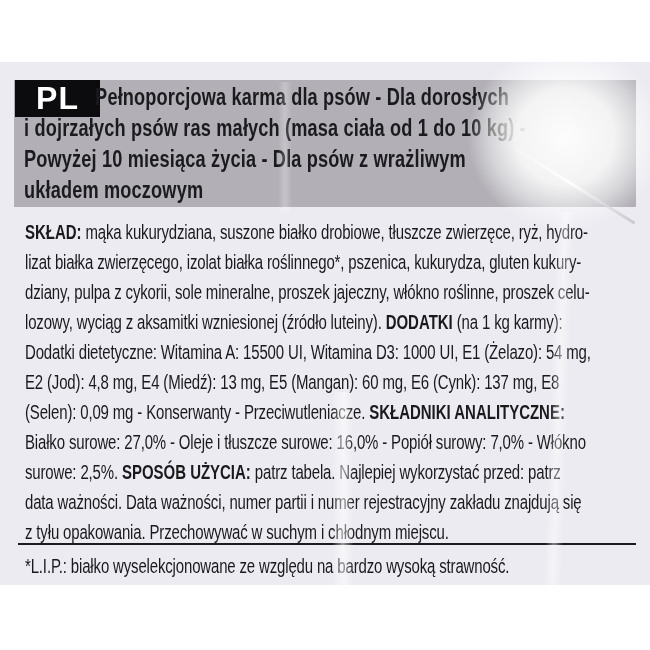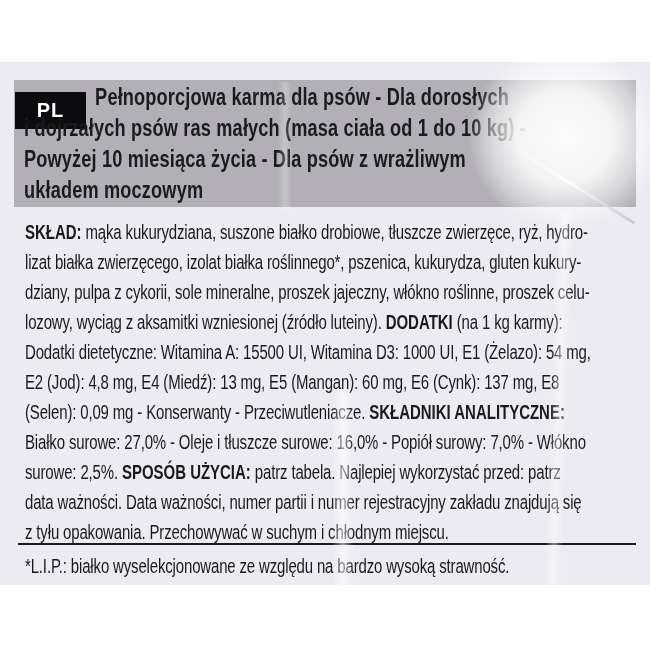--- a/index.html
+++ b/index.html
@@ -10,23 +10,23 @@
   }
   .label {
     position:absolute; left:0; top:62px; width:650px; height:523px;
     background:#ecebf1;
   }
   .header-block {
     position:absolute; left:14px; top:18px; width:622px; height:127px;
     background:#b2b0b6;
   }
   .pl-badge {
-    position:absolute; left:1px; top:12px; width:71px; height:37px;
+    position:absolute; left:1px; top:0px; width:85px; height:37px;
     background:#0c0c0e; color:#ffffff;
-    font-weight:bold; font-size:20px; line-height:37px;
+    font-weight:bold; font-size:32px; line-height:37px;
     text-align:center; letter-spacing:1px;
   }
   .header-lines {
     position:absolute; left:10px; top:2px; width:780px;
     transform:scaleX(0.79); transform-origin:0 0;
     font-weight:bold; font-size:23px; line-height:31px;
     color:#1b1b1d; letter-spacing:0.2px; white-space:nowrap;
   }
   .header-line.first { text-indent:90px; }
   .body-lines {

